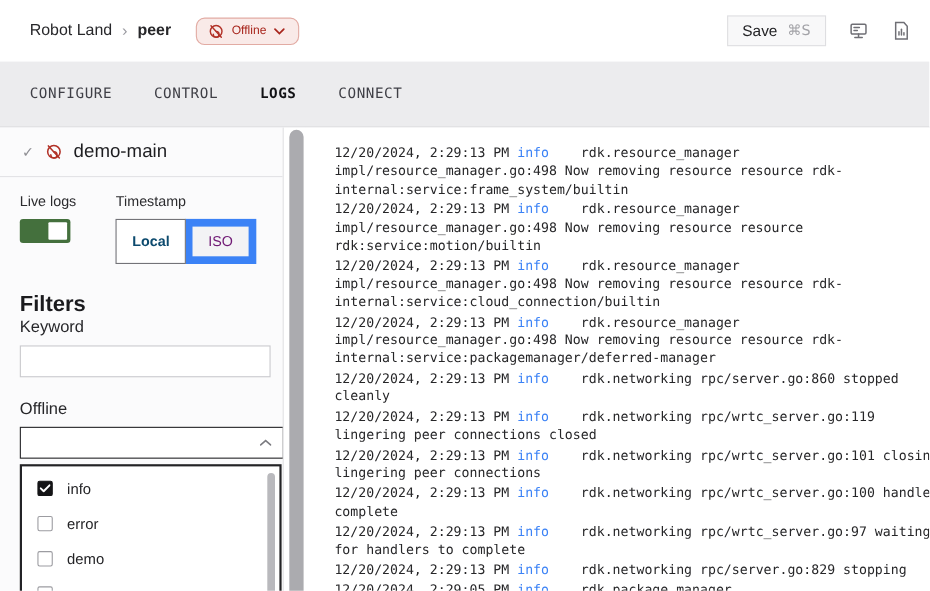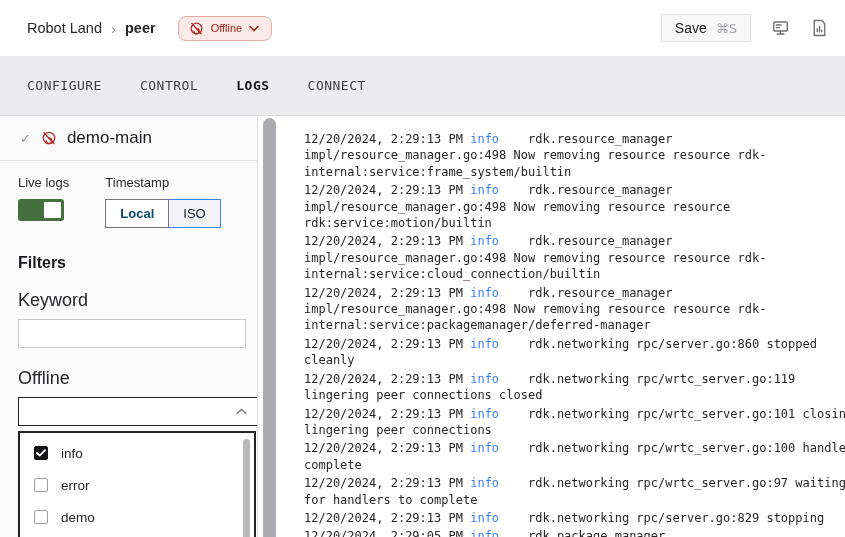--- a/index.html
+++ b/index.html
@@ -36,28 +36,28 @@
   .machine-row { height:45px; display:flex; align-items:center; gap:10px; padding:0 20px;
     border-bottom:1px solid #e3e3e6; }
   .machine-row .check { color:#8f8f94; font-size:13px; }
   .machine-name { font-size:17px; color:#1d1d20; }
 
   .controls { display:flex; padding:14px 18px 0 18px; gap:36px; }
   .field-label { font-size:13px; color:#2b2b2e; margin-bottom:9px; }
   .toggle { width:46px; height:22px; background:#44703d; border-radius:3px; position:relative; cursor:pointer; }
   .toggle .knob { position:absolute; right:3px; top:3px; width:17px; height:16px; background:#fff; border-radius:1px; }
   .segmented { display:flex; }
-  .seg-btn { font-size:13px; padding:6px 14px; cursor:pointer; border:1px solid #3b82f6;
-    background:#f3f3f5; color:#0f172a; font-family:"Liberation Sans", sans-serif; }
+  .seg-btn { font-size:13px; padding:6px 14px; cursor:pointer; border:7px solid #3b82f6;
+    background:#f3f3f5; color:#701a75; font-family:"Liberation Sans", sans-serif; }
   .seg-btn.selected { background:#fff; border:1px solid #737378; color:#0c4a6e; font-weight:700; position:relative; z-index:1; }
   .seg-btn + .seg-btn { margin-left:-1px; }
 
   .filters { padding:26px 18px 0 18px; }
-  .filters-title { font-size:16px; font-weight:700; color:#1b1b1e; margin-bottom:18px; }
-  .kw-label, .lv-label { font-size:18px; margin-bottom:8px; }
+  .filters-title { font-size:20px; font-weight:700; color:#1b1b1e; }
+  .kw-label, .lv-label { font-size:15px; margin-bottom:8px; }
   .kw-input { width:228px; height:29px; border:1px solid #c9c9cd; background:#fff; padding:0 8px;
     font-size:13px; font-family:"Liberation Sans", sans-serif; outline:none; display:block; }
   .lv-label { margin-top:20px; }
   .lv-select { width:240px; height:29px; border:1.5px solid #232326; background:#fff;
     display:flex; align-items:center; justify-content:flex-end; padding:0 10px; cursor:pointer; }
 
   .lv-panel { width:238px; margin-top:5px; background:#fff; border:2px solid #232326;
     height:143px; overflow:hidden; position:relative; }
   .lv-list { padding-top:4px; }
   .lv-item { height:32px; display:flex; align-items:center; gap:13px; padding:0 14px; cursor:pointer; }

